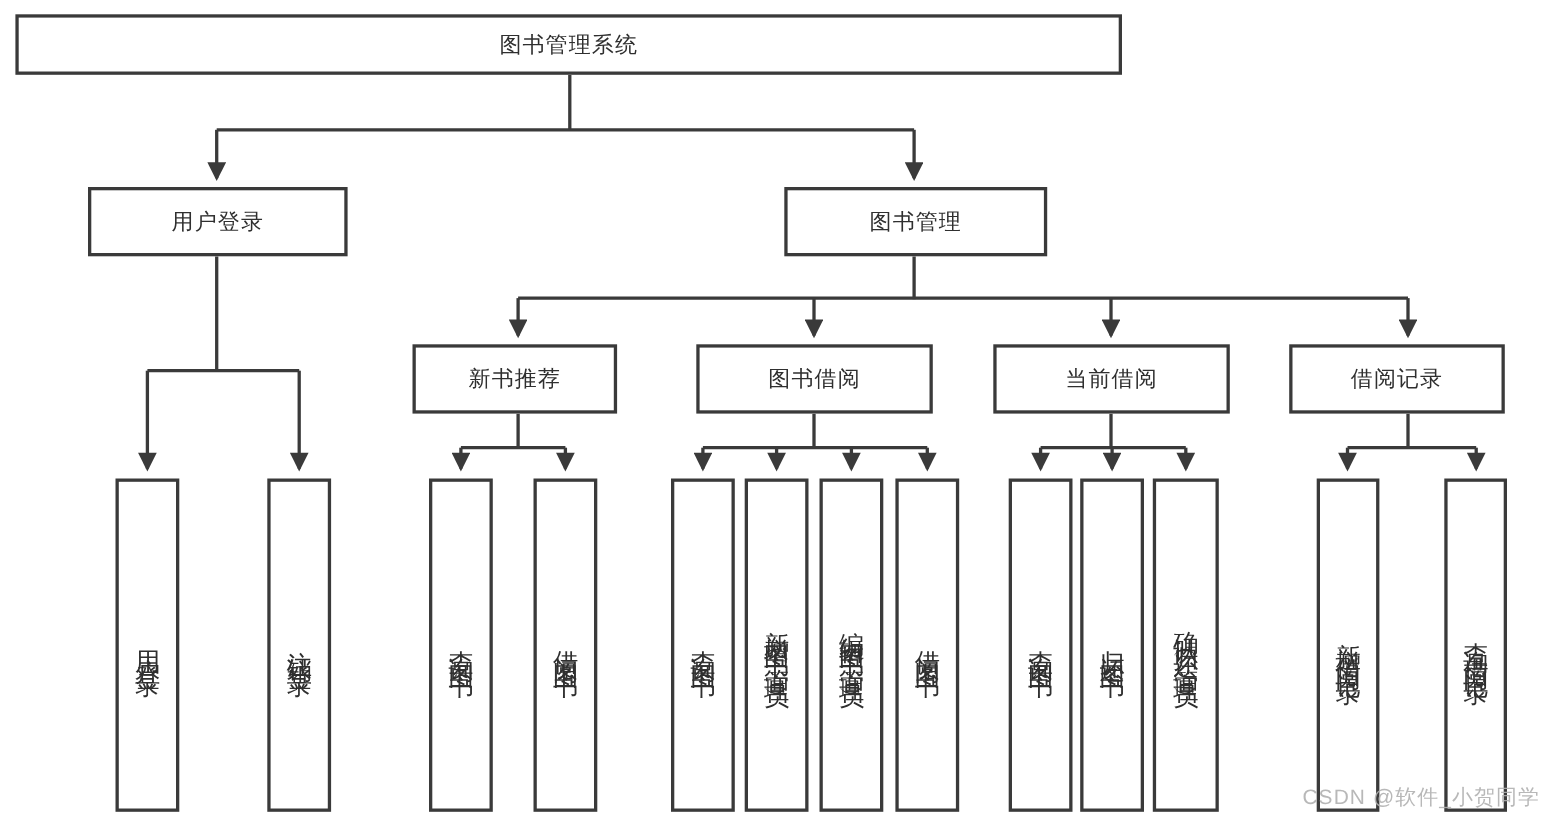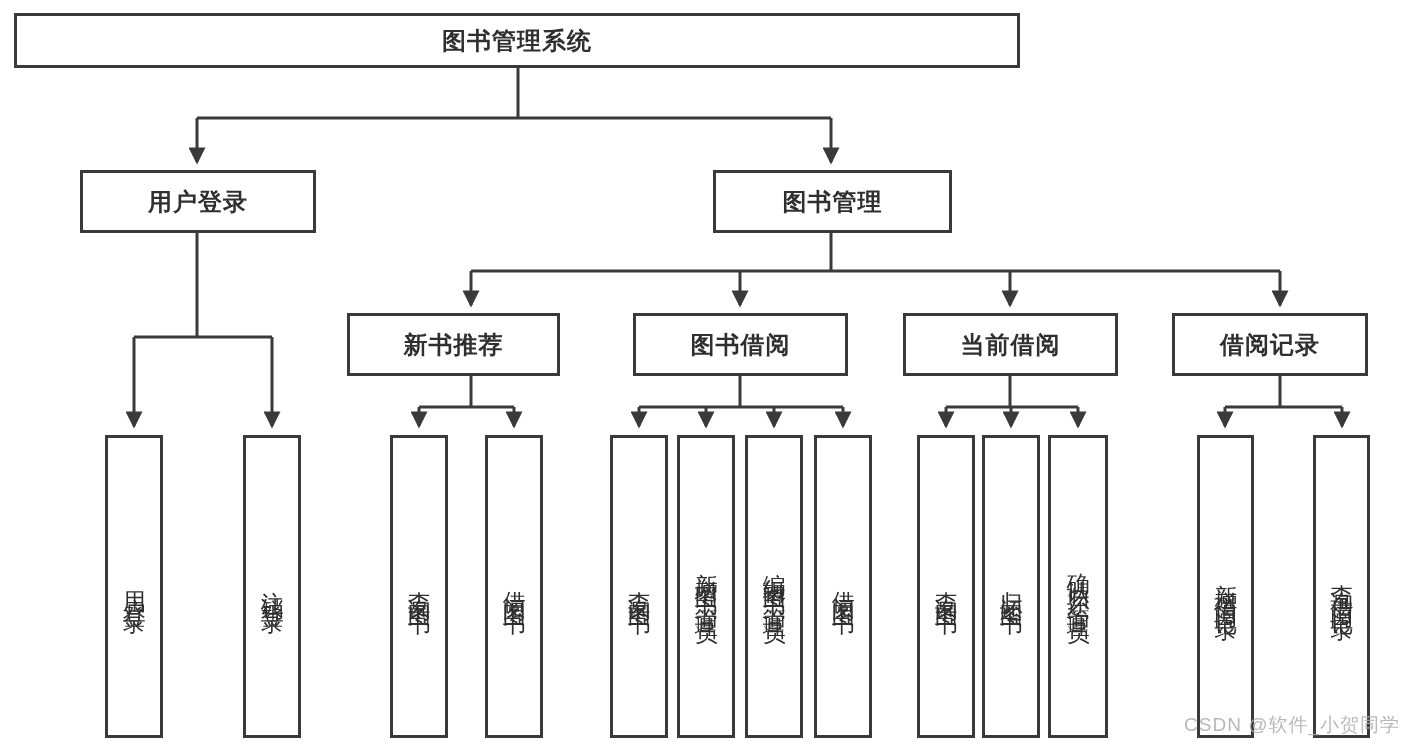--- a/index.html
+++ b/index.html
@@ -16,21 +16,21 @@
   svg.wires { position:absolute; left:0; top:0; width:1405px; height:747px; z-index:1; }
   .box {
     position: absolute;
     background: #ffffff;
     border: 3px solid #3a3a3a;
     display: flex;
     align-items: center;
     justify-content: center;
     z-index: 2;
   }
-  .hlabel { font-size: 24px; letter-spacing: 1px; white-space: nowrap; font-weight: bold; }
+  .hlabel { font-size: 20px; letter-spacing: 1px; white-space: nowrap; }
   .vt {
     writing-mode: vertical-rl;
     text-orientation: mixed;
     font-size: 23px;
     letter-spacing: 7px;
     line-height: 1.1;
     white-space: nowrap;
   }
   .watermark {
     position: absolute;
@@ -102,21 +102,21 @@
     <span class="hlabel">图书管理系统</span>
   </div>
 
   <div class="box" style="left:80px;top:170px;width:236px;height:63px">
     <span class="hlabel">用户登录</span>
   </div>
   <div class="box" style="left:713px;top:170px;width:239px;height:63px">
     <span class="hlabel">图书管理</span>
   </div>
 
-  <div class="box" style="left:347px;top:313px;width:213px;height:63px">
+  <div class="box" style="left:375px;top:313px;width:186px;height:63px">
     <span class="hlabel">新书推荐</span>
   </div>
   <div class="box" style="left:903px;top:313px;width:215px;height:63px">
     <span class="hlabel">当前借阅</span>
   </div>
   <div class="box" style="left:633px;top:313px;width:215px;height:63px">
     <span class="hlabel">图书借阅</span>
   </div>
   <div class="box" style="left:1172px;top:313px;width:196px;height:63px">
     <span class="hlabel">借阅记录</span>

